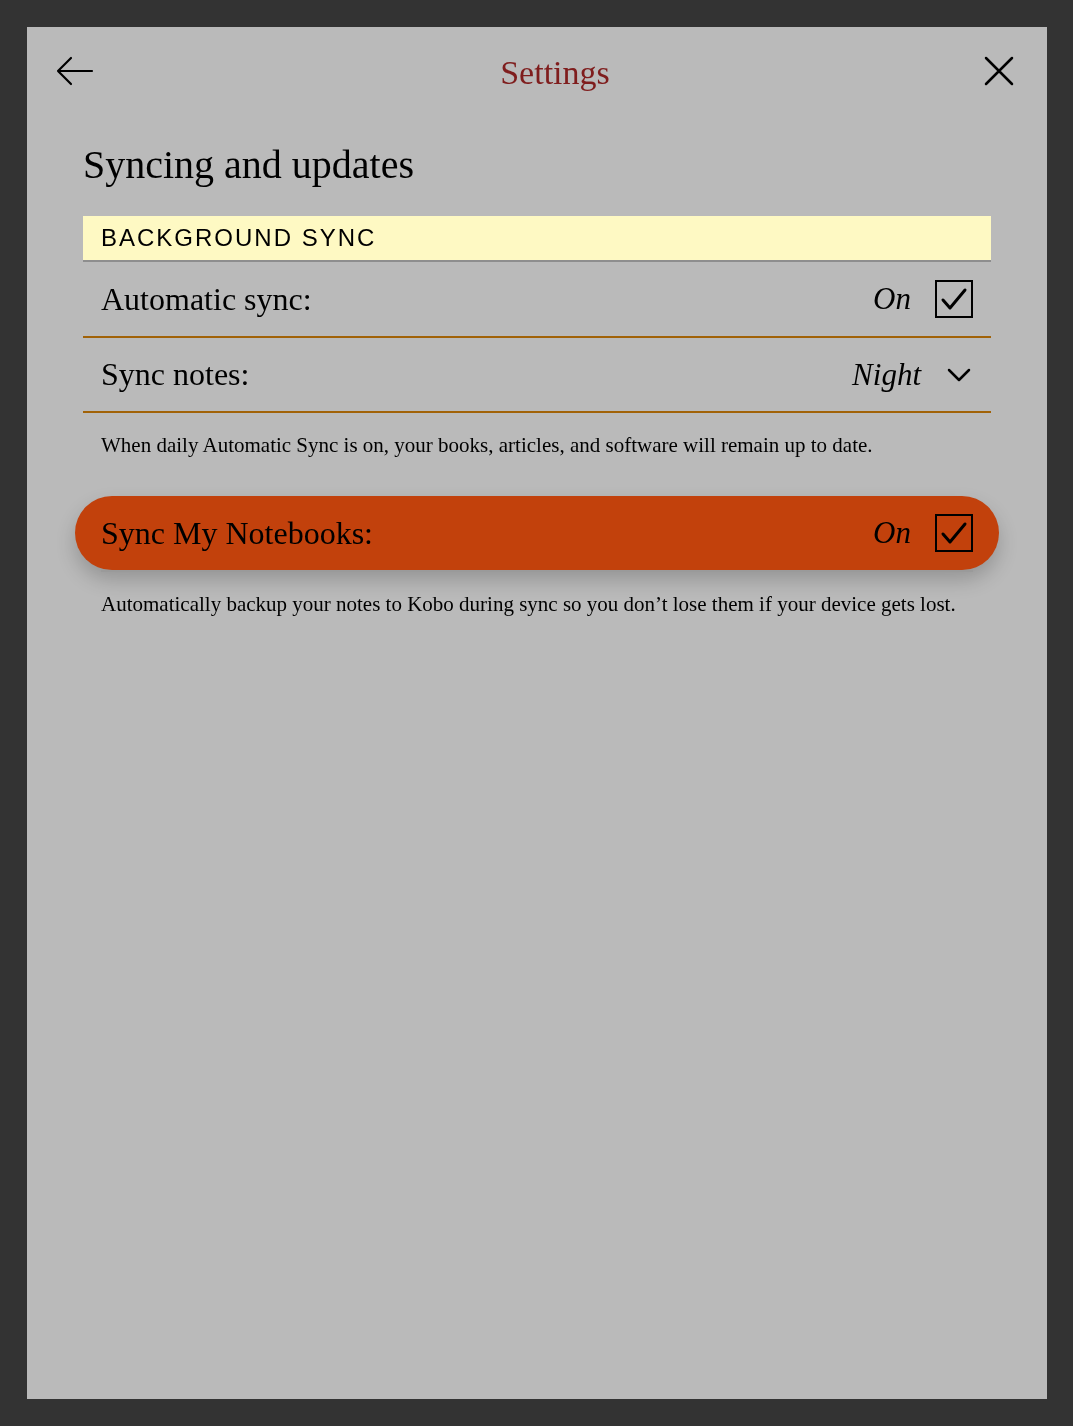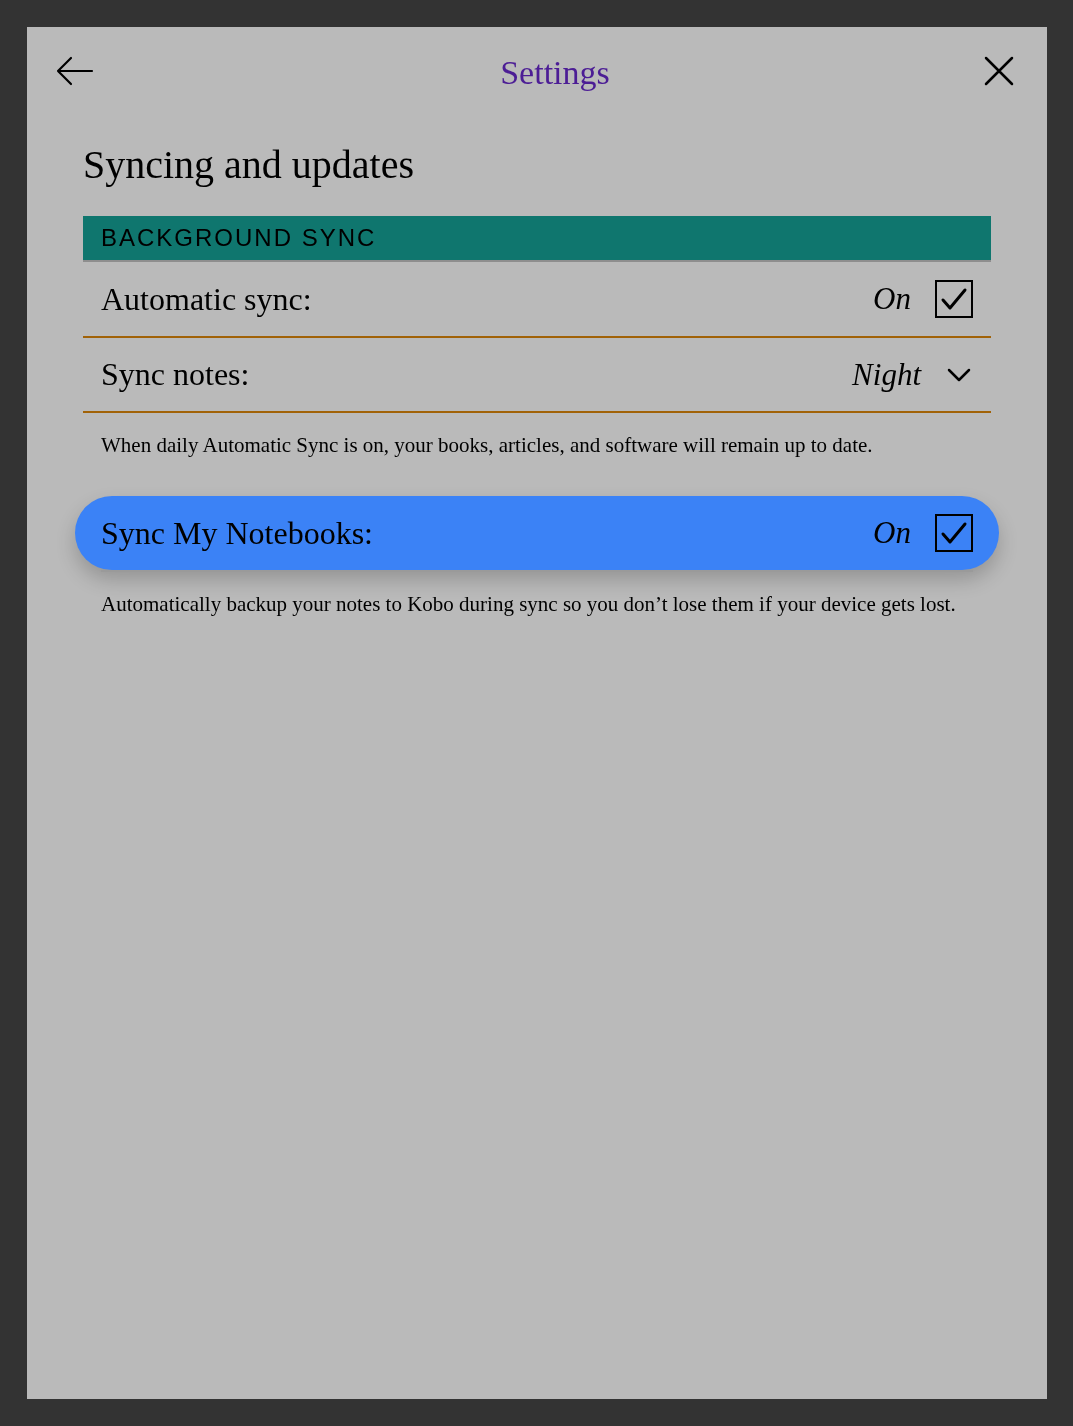--- a/index.html
+++ b/index.html
@@ -1,43 +1,43 @@
 <!DOCTYPE html>
 <html><head>
   <meta charset="utf-8">
   <style>
     * { box-sizing: border-box; margin: 0; padding: 0; }
     html, body { width: 1073px; height: 1426px; overflow: hidden; background: #757575; font-family: Georgia, 'Times New Roman', serif; color: #000; }
     .bezel { width: 1073px; height: 1426px; background: #333; padding: 27px 26px 27px 27px; }
     .screen { position: relative; width: 100%; height: 100%; background: #bababa; }
 
     .header { position: relative; height: 92px; display: flex; align-items: center; justify-content: center; }
-    .header-title { font-size: 34px; font-family: Georgia, serif; color: #4c1d95; margin-left: 36px; }
+    .header-title { font-size: 34px; font-family: Georgia, serif; color: #7f1d1d; margin-left: 36px; }
     .header-back { position: absolute; left: 28px; top: 50%; transform: translateY(-50%); width: 40px; height: 40px; display: flex; align-items: center; justify-content: center; cursor: pointer; }
     .header-close { position: absolute; right: 28px; top: 50%; transform: translateY(-50%); width: 40px; height: 40px; display: flex; align-items: center; justify-content: center; cursor: pointer; }
 
     .content { padding: 0 56px; }
     .page-title { font-size: 40px; font-family: Georgia, serif; font-weight: normal; margin: 22px 0 28px 0; }
 
-    .section-header { background: #0f766e; font-family: -apple-system, 'Helvetica Neue', Arial, sans-serif; font-size: 24px; letter-spacing: 2px; padding: 8px 18px; border-bottom: 2px solid #8e8e8e; text-transform: uppercase; }
+    .section-header { background: #fef9c3; font-family: -apple-system, 'Helvetica Neue', Arial, sans-serif; font-size: 24px; letter-spacing: 2px; padding: 8px 18px; border-bottom: 2px solid #8e8e8e; text-transform: uppercase; }
 
     .row { display: flex; align-items: center; justify-content: space-between; padding: 18px 18px; border-bottom: 2px solid #a16207; }
     .row-label { font-size: 32px; font-family: Georgia, serif; }
     .row-right { display: flex; align-items: center; gap: 24px; }
     .row-value { font-size: 31px; font-style: italic; font-family: Georgia, serif; }
 
     .checkbox { width: 38px; height: 38px; border: 2px solid #000; display: flex; align-items: center; justify-content: center; }
     .checkbox svg { display: block; }
 
     .chevron { width: 28px; height: 28px; display: flex; align-items: center; justify-content: center; }
 
     .description { font-size: 21px; font-family: Georgia, serif; line-height: 1.4; padding: 18px 18px 36px 18px; }
 
     .spotlight-wrap { position: relative; margin: 0 -8px; }
-    .spotlight { background: #3b82f6; border-radius: 42px; padding: 0 8px; box-shadow: 0 10px 20px rgba(0,0,0,0.2); }
+    .spotlight { background: #c2410c; border-radius: 42px; padding: 0 8px; box-shadow: 0 10px 20px rgba(0,0,0,0.2); }
     .spotlight .row { border-bottom: none; }
     .spot-shadow-line { height: 2px; background: #9a9a9a; margin: 0 26px; }
   </style>
 </head>
 <body>
 
 <div class="bezel">
   <div class="screen">
     <div class="header">
       <div class="header-back">

